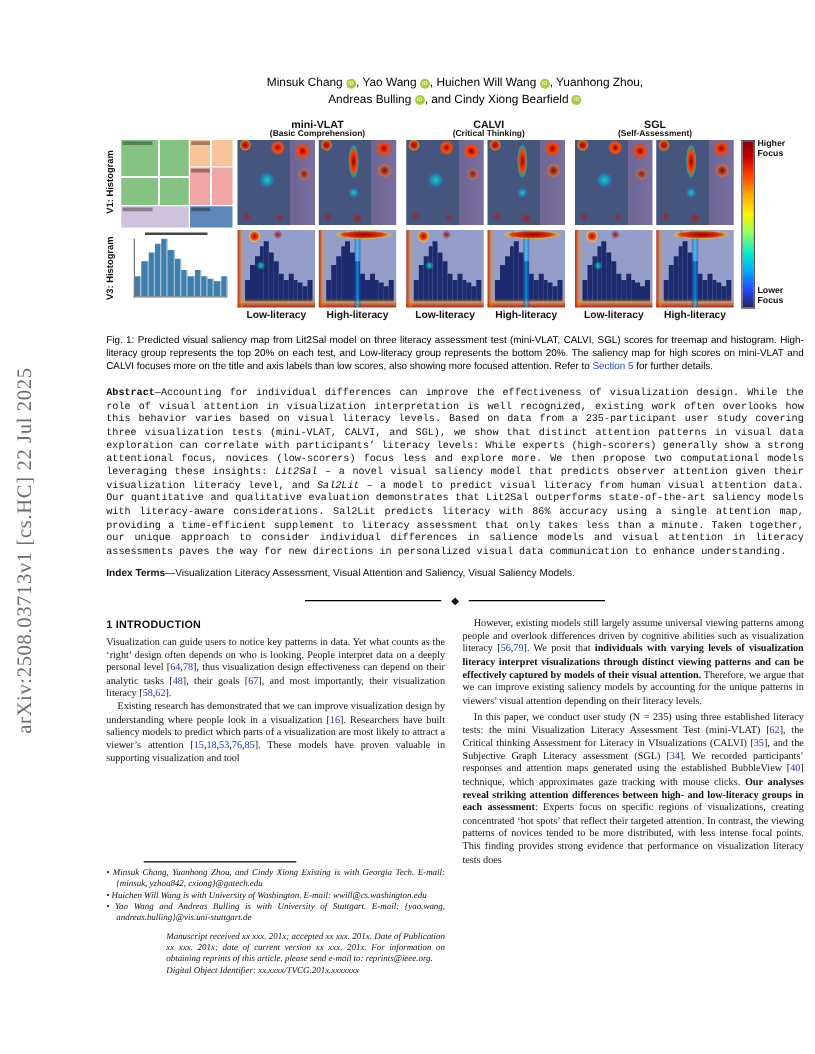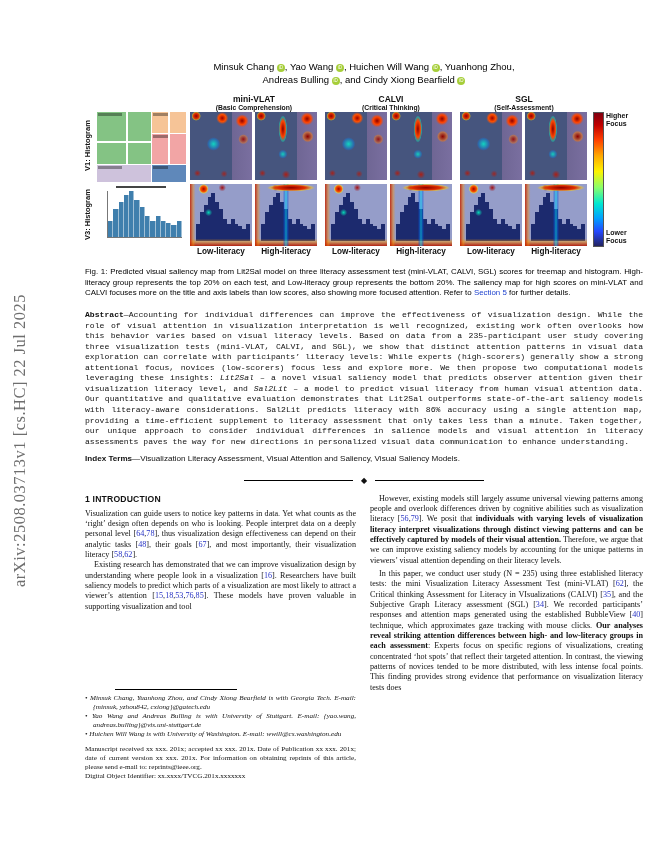--- a/index.html
+++ b/index.html
@@ -112,21 +112,21 @@
   .sechead{font-family:"Liberation Sans",sans-serif;font-size:8.6px;font-weight:bold;
            letter-spacing:.2px;margin-bottom:5px;}
   .para{font-size:8.15px;line-height:1.27;text-align:justify;}
   .para.ind{text-indent:9px;}
   .rb{font-weight:bold;} .ri{font-style:italic;}
   .rc{color:#2733c4;} .rl{color:#2145cf;}
   .fnblock{margin-top:auto;}
   .fnrule{width:122px;height:1px;background:#000;margin:0 0 4px 30px;}
   .fn{font-size:7.15px;line-height:1.26;font-style:italic;text-align:justify;
       padding-left:8px;text-indent:-8px;}
-  .fn2{font-size:7.15px;line-height:1.26;text-align:justify;margin-top:5px;}
+  .fn2{font-size:7.15px;line-height:1.26;font-style:italic;text-align:justify;margin-top:5px;margin-left:48px;}
   .colR .para{margin-bottom:0;}
   .colR .para + .para{margin-top:3px;}
 </style>
 </head>
 <body>
 
 <div class="page">
 
   <div class="arxiv">arXiv:2508.03713v1  [cs.HC]  22 Jul 2025</div>
 
@@ -329,23 +329,23 @@
       <div class="ln"></div>
     </div>
 
     <div class="cols">
       <div class="colL">
         <div class="sechead">1   INTRODUCTION</div>
         <div class="para"><span>Visualization can guide users to notice key patterns in data. Yet what counts as the ‘right’ design often depends on who is looking. People interpret data on a deeply personal level [</span><span class="rc">64</span><span>,</span><span class="rc">78</span><span>], thus visualization design effectiveness can depend on their analytic tasks [</span><span class="rc">48</span><span>], their goals [</span><span class="rc">67</span><span>], and most importantly, their visualization literacy [</span><span class="rc">58</span><span>,</span><span class="rc">62</span><span>].</span></div>
         <div class="para ind"><span>Existing research has demonstrated that we can improve visualization design by understanding where people look in a visualization [</span><span class="rc">16</span><span>]. Researchers have built saliency models to predict which parts of a visualization are most likely to attract a viewer’s attention [</span><span class="rc">15</span><span>,</span><span class="rc">18</span><span>,</span><span class="rc">53</span><span>,</span><span class="rc">76</span><span>,</span><span class="rc">85</span><span>]. These models have proven valuable in supporting visualization and tool</span></div>
         <div class="fnblock">
           <div class="fnrule"></div>
-          <div class="fn"><span>• Minsuk Chang, Yuanhong Zhou, and Cindy Xiong Bearfield is with Georgia Tech. E-mail: {minsuk, yzhou842, cxiong}@gatech.edu</span></div>
+          <div class="fn"><span>• Minsuk Chang, Yuanhong Zhou, and Cindy Xiong Existing is with Georgia Tech. E-mail: {minsuk, yzhou842, cxiong}@gatech.edu</span></div>
+          <div class="fn"><span>• Huichen Will Wang is with University of Washington. E-mail: wwill@cs.washington.edu</span></div>
           <div class="fn"><span>• Yao Wang and Andreas Bulling is with University of Stuttgart. E-mail: {yao.wang, andreas.bulling}@vis.uni-stuttgart.de</span></div>
-          <div class="fn"><span>• Huichen Will Wang is with University of Washington. E-mail: wwill@cs.washington.edu</span></div>
           <div class="fn2"><span>Manuscript received xx xxx. 201x; accepted xx xxx. 201x. Date of Publication xx xxx. 201x; date of current version xx xxx. 201x. For information on obtaining reprints of this article, please send e-mail to: reprints@ieee.org.</span></div>
           <div class="fn2" style="margin-top:0;"><span>Digital Object Identifier: xx.xxxx/TVCG.201x.xxxxxxx</span></div>
         </div>
       </div>
       <div class="colR">
         <div class="para ind"><span>However, existing models still largely assume universal viewing patterns among people and overlook differences driven by cognitive abilities such as visualization literacy [</span><span class="rc">56</span><span>,</span><span class="rc">79</span><span>]. We posit that </span><span class="rb">individuals with varying levels of visualization literacy interpret visualizations through distinct viewing patterns and can be effectively captured by models of their visual attention.</span><span> Therefore, we argue that we can improve existing saliency models by accounting for the unique patterns in viewers’ visual attention depending on their literacy levels.</span></div>
         <div class="para ind"><span>In this paper, we conduct user study (N = 235) using three established literacy tests: the mini Visualization Literacy Assessment Test (mini-VLAT) [</span><span class="rc">62</span><span>], the Critical thinking Assessment for Literacy in VIsualizations (CALVI) [</span><span class="rc">35</span><span>], and the Subjective Graph Literacy assessment (SGL) [</span><span class="rc">34</span><span>]. We recorded participants’ responses and attention maps generated using the established BubbleView [</span><span class="rc">40</span><span>] technique, which approximates gaze tracking with mouse clicks. </span><span class="rb">Our analyses reveal striking attention differences between high- and low-literacy groups in each assessment</span><span>: Experts focus on specific regions of visualizations, creating concentrated ‘hot spots’ that reflect their targeted attention. In contrast, the viewing patterns of novices tended to be more distributed, with less intense focal points. This finding provides strong evidence that performance on visualization literacy tests does</span></div>
       </div>
     </div>
   </div>

